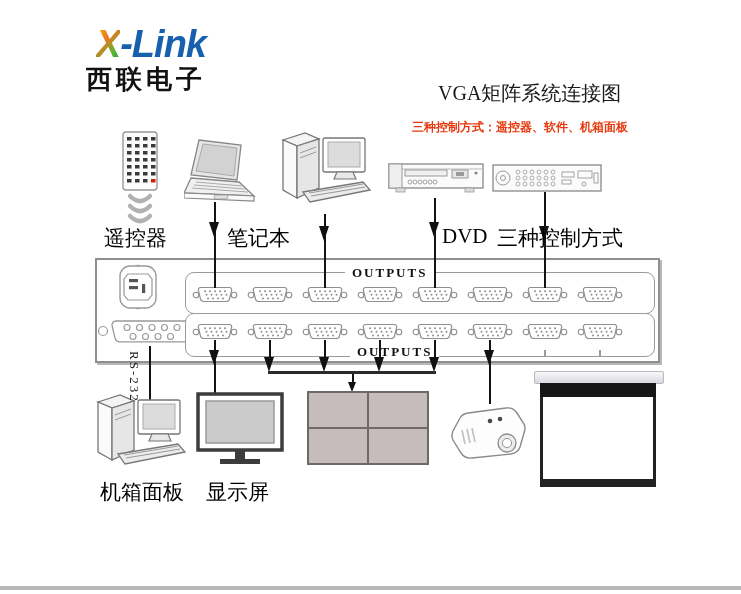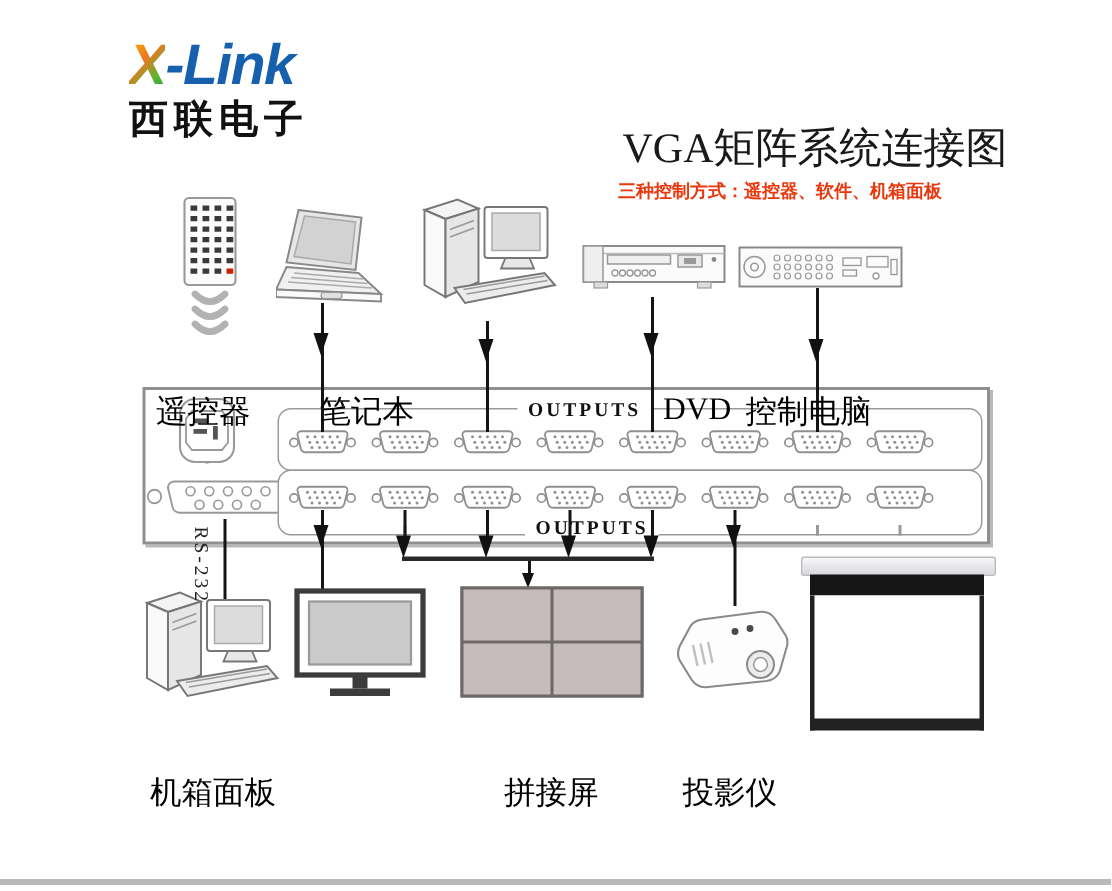--- a/index.html
+++ b/index.html
@@ -1,32 +1,32 @@
 <!DOCTYPE html>
 <html><head>
 <meta charset="utf-8">
 <style>
   html,body{margin:0;padding:0;background:#fff;}
   #canvas{position:relative;width:741px;height:594px;background:#fff;overflow:hidden;
-          font-family:"Liberation Serif","DejaVu Serif",serif;color:#000;}
+          font-family:"Liberation Serif","DejaVu Serif",serif;color:#000;text-align:right;}
 
   
   .logo{position:absolute;left:86px;top:24px;z-index:6;font-family:"Liberation Sans","DejaVu Sans",sans-serif;}
   .brand{font-size:38px;font-weight:bold;font-style:italic;line-height:40px;letter-spacing:-1px;}
   .brand .bx{background:linear-gradient(135deg,#f7b500 5%,#ee7622 40%,#5cb531 70%,#159a46 100%);
              -webkit-background-clip:text;background-clip:text;color:transparent;}
   .brand .bl{color:#1660ae;}
   .company{font-size:26px;font-weight:bold;letter-spacing:4px;color:#111;line-height:30px;}
 
   
-  .title{position:absolute;left:415px;top:80px;font-size:28px;color:#1a1a1a;z-index:6;white-space:nowrap;}
+  .title{position:absolute;left:438px;top:80px;font-size:20px;color:#1a1a1a;z-index:6;white-space:nowrap;}
   .note{position:absolute;left:412px;top:119px;font-size:12px;font-weight:bold;color:#e8380d;z-index:6;white-space:nowrap;}
 
   
-  .dev-label{position:absolute;font-size:21px;color:#000;z-index:7;white-space:nowrap;margin-top:36px;}
+  .dev-label{position:absolute;font-size:21px;color:#000;z-index:7;white-space:nowrap;}
 
   
   .mbox{position:absolute;left:95px;top:258px;width:561px;height:101px;background:#fff;
         border:2px solid #8f8f8f;box-shadow:2px 2px 0 rgba(0,0,0,.28);z-index:1;}
   .panel{position:absolute;left:185px;width:468px;border:1.5px solid #9a9a9a;border-radius:9px;background:#fff;z-index:2;}
   .panel.in{top:272px;height:40px;}
   .panel.out{top:313px;height:42px;}
   .io-label{position:absolute;background:#fff;padding:0 7px;font-weight:bold;font-size:13px;
             letter-spacing:2px;color:#111;z-index:4;font-family:"Liberation Serif",serif;}
   .port-row{position:absolute;left:192px;display:flex;gap:9px;z-index:3;}
@@ -185,23 +185,23 @@
         <circle cx="61" cy="20" r="2"></circle>
     </g>
     <rect x="70" y="8" width="12" height="5" fill="none" stroke="#999" stroke-width="0.9"></rect>
     <rect x="70" y="16" width="9" height="4" fill="none" stroke="#999" stroke-width="0.9"></rect>
     <rect x="86" y="7" width="14" height="7" fill="none" stroke="#999" stroke-width="0.9"></rect>
     <circle cx="92" cy="20" r="2" fill="none" stroke="#999" stroke-width="0.9"></circle>
     <rect x="102" y="9" width="4" height="10" fill="none" stroke="#999" stroke-width="0.9"></rect>
   </svg>
 
   <span class="dev-label" style="left:104px;top:224px">遥控器</span>
-  <span class="dev-label" style="left:213px;top:224px">笔记本</span>
+  <span class="dev-label" style="left:227px;top:224px">笔记本</span>
   <span class="dev-label" style="left:442px;top:224px">DVD</span>
-  <span class="dev-label" style="left:497px;top:224px">控制电脑</span>
+  <span class="dev-label" style="left:497px;top:224px">三种控制方式</span>
 
   <div class="vline" style="left:214px;top:202px;height:86px"></div>
   <div class="arr" style="left:208.5px;top:222px"></div>
   <div class="vline" style="left:324px;top:214px;height:74px"></div>
   <div class="arr" style="left:318.5px;top:226px"></div>
   <div class="vline" style="left:434px;top:198px;height:90px"></div>
   <div class="arr" style="left:428.5px;top:222px"></div>
   <div class="vline" style="left:544px;top:192px;height:96px"></div>
   <div class="arr" style="left:538.5px;top:226px"></div>
 
@@ -653,17 +653,16 @@
       <line x1="21" y1="27" x2="24" y2="41"></line>
       <line x1="26" y1="26" x2="29" y2="40"></line>
     </g>
   </svg>
 
   <div class="scr-housing"></div>
   <div class="scr-black"></div>
   <div class="scr-white"></div>
 
   <span class="dev-label" style="left:100px;top:478px">机箱面板</span>
-  <span class="dev-label" style="left:336px;top:478px">拼接屏</span>
-  <span class="dev-label" style="left:455px;top:478px">投影仪</span>
+  <span class="dev-label" style="left:206px;top:478px">显示屏</span>
 
   <div class="footer-bar"></div>
 </div>
 
 </body></html>

